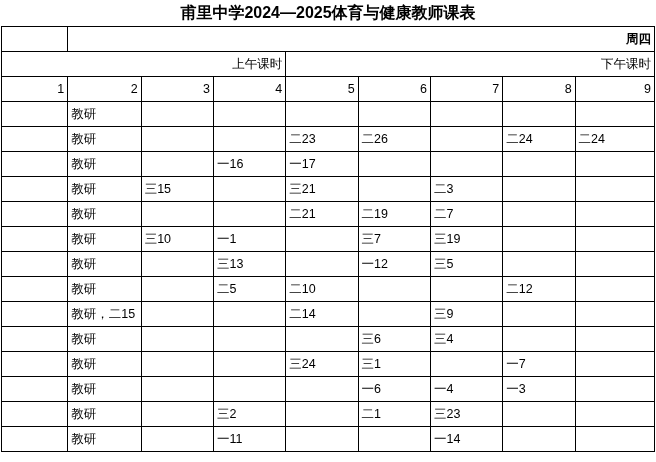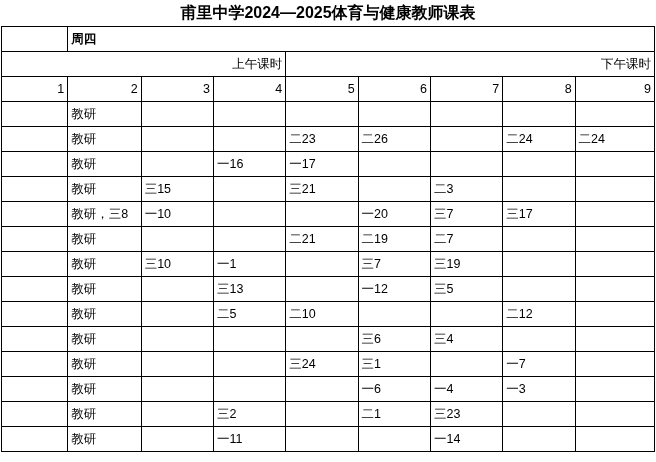--- a/index.html
+++ b/index.html
@@ -38,21 +38,21 @@
     border: 1px solid #000000;
     font-size: 12.5px;
     height: 24px;
     padding: 0 3px;
     vertical-align: middle;
     white-space: nowrap;
     overflow: hidden;
   }
   td.hdr-day {
     font-weight: bold;
-    text-align: left;
+    text-align: right;
     font-size: 13px;
     height: 20px;
     border-left: none;
     border-right: none;
     border-top: none;
   }
   td.hdr-day-blank {
     border: none;
     height: 20px;
   }
@@ -162,31 +162,20 @@
         <td class="cell">三15</td>
         <td class="cell"></td>
         <td class="cell">三21</td>
         <td class="cell"></td>
         <td class="cell">二3</td>
         <td class="cell"></td>
         <td class="cell"></td>
       </tr>
       <tr>
         <td class="cell"></td>
-        <td class="cell">教研，三8</td>
-        <td class="cell">一10</td>
-        <td class="cell"></td>
-        <td class="cell"></td>
-        <td class="cell">一20</td>
-        <td class="cell">三7</td>
-        <td class="cell">三17</td>
-        <td class="cell"></td>
-      </tr>
-      <tr>
-        <td class="cell"></td>
         <td class="cell">教研</td>
         <td class="cell"></td>
         <td class="cell"></td>
         <td class="cell">二21</td>
         <td class="cell">二19</td>
         <td class="cell">二7</td>
         <td class="cell"></td>
         <td class="cell"></td>
       </tr>
       <tr>
@@ -217,20 +206,31 @@
         <td class="cell"></td>
         <td class="cell">二5</td>
         <td class="cell">二10</td>
         <td class="cell"></td>
         <td class="cell"></td>
         <td class="cell">二12</td>
         <td class="cell"></td>
       </tr>
       <tr>
         <td class="cell"></td>
+        <td class="cell">教研，二15</td>
+        <td class="cell"></td>
+        <td class="cell"></td>
+        <td class="cell">二14</td>
+        <td class="cell"></td>
+        <td class="cell">三9</td>
+        <td class="cell"></td>
+        <td class="cell"></td>
+      </tr>
+      <tr>
+        <td class="cell"></td>
         <td class="cell">教研</td>
         <td class="cell"></td>
         <td class="cell"></td>
         <td class="cell"></td>
         <td class="cell">三6</td>
         <td class="cell">三4</td>
         <td class="cell"></td>
         <td class="cell"></td>
       </tr>
       <tr>

